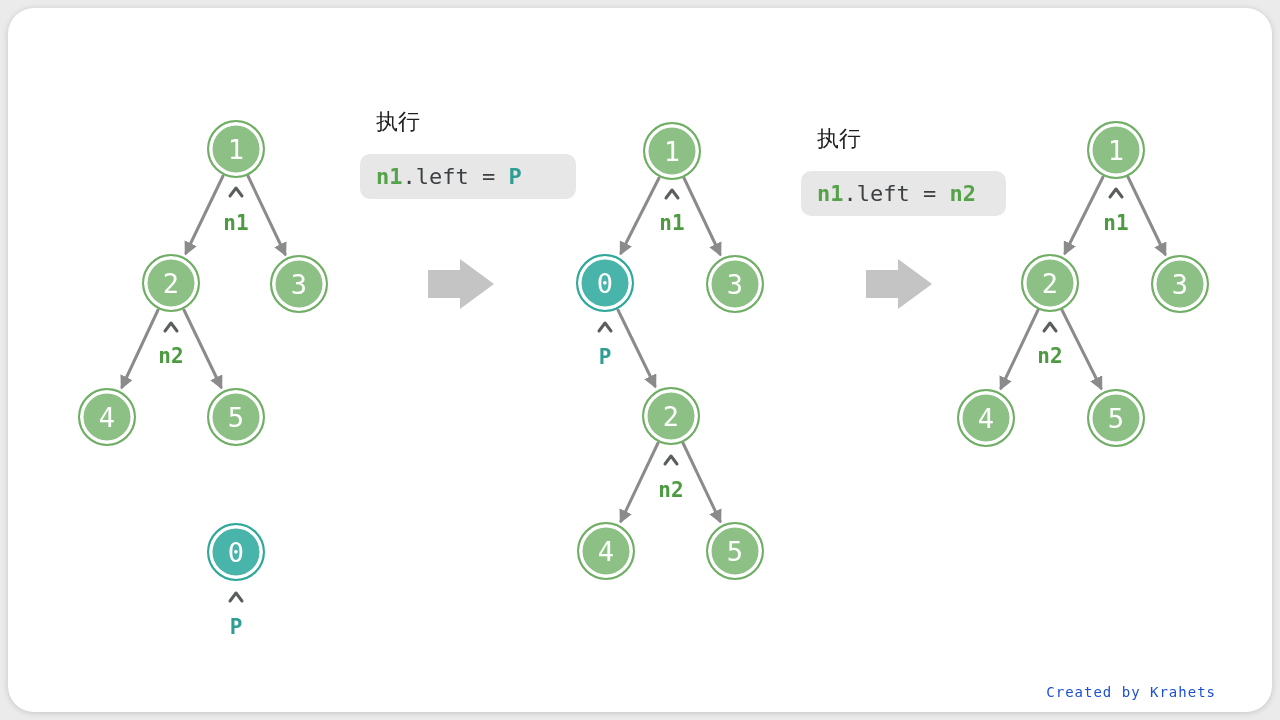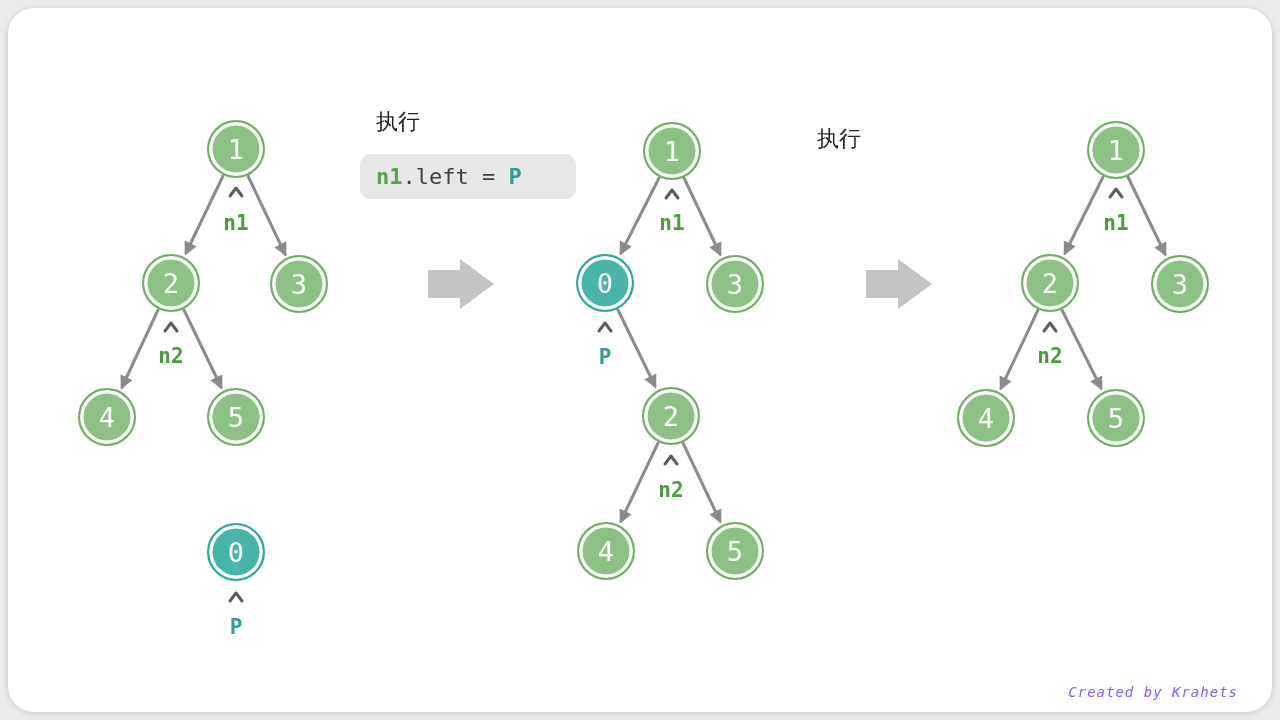--- a/index.html
+++ b/index.html
@@ -27,23 +27,23 @@
 
   .code-block{position:absolute;}
   .code-title{font-size:22px;color:#1f1f1f;margin:0 0 17px 16px;}
   .code-box{background:#e7e7e7;border-radius:10px;padding:5px 16px;
             box-sizing:border-box;width:100%;}
   .code-line{font-family:"DejaVu Sans Mono","Liberation Mono",monospace;
              font-size:22px;line-height:35px;color:#3c4043;white-space:pre;}
   .tok.green{color:#56a24a;font-weight:bold;}
   .tok.teal{color:#2e9d93;font-weight:bold;}
 
-  .credit{position:absolute;top:676px;right:34px;
+  .credit{position:absolute;top:676px;right:56px;
           font-family:"DejaVu Sans Mono","Liberation Mono",monospace;
-          font-size:14px;color:#8b5cf6;letter-spacing:1px;font-style:italic;}
+          font-size:14px;color:#1d4ed8;letter-spacing:1px;}
 </style>
 </head>
 <body>
 
 <div class="stage">
   <div class="card">
 
     <svg class="edges" width="1280" height="720">
       <defs>
         <marker id="arw" viewBox="0 0 10 10" refX="8" refY="5" markerWidth="4.5" markerHeight="4.5" orient="auto">
@@ -154,17 +154,20 @@
 
     <div class="code-block" style="left:352px;top:99px;width:216px">
       <div class="code-title">执行</div>
       <div class="code-box">
         <div class="code-line"><span class="tok green">n1</span><span class="tok">.left = </span><span class="tok teal">P</span></div>
       </div>
     </div>
 
     <div class="code-block" style="left:793px;top:116px;width:205px">
       <div class="code-title">执行</div>
+      <div class="code-box">
+        <div class="code-line"><span class="tok green">n1</span><span class="tok">.left = </span><span class="tok green">n2</span></div>
+      </div>
     </div>
 
     <div class="credit">Created by Krahets</div>
   </div>
 </div>
 
 </body></html>

